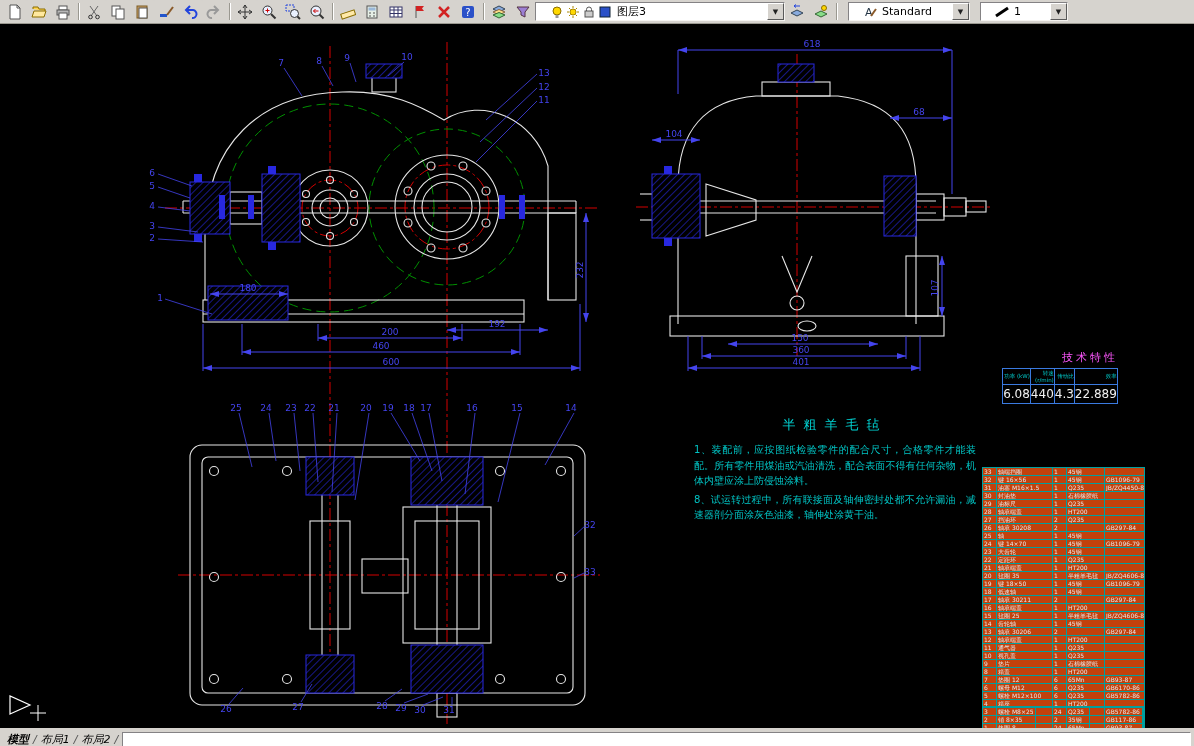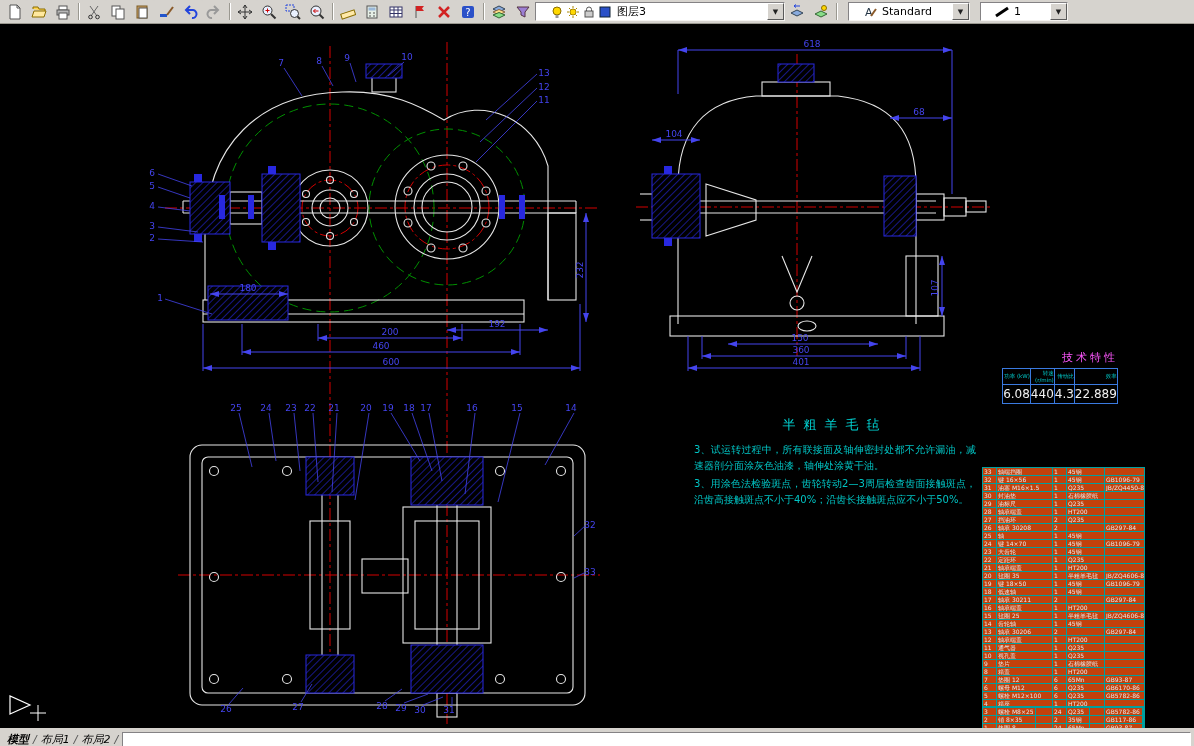--- a/index.html
+++ b/index.html
@@ -521,22 +521,22 @@
           <td>22.889</td>
         </tr>
       </tbody>
         </table>
     </div>
 
     <div class="techreq">
       <div class="tr-title">半粗羊毛毡</div>
       <div>
 
-          <div class="tr-item">3、试运转过程中，所有联接面及轴伸密封处都不允许漏油，减速器剖分面涂灰色油漆，轴伸处涂黄干油。</div>
-          <div class="tr-item">3、用涂色法检验斑点，齿轮转动2—3周后检查齿面接触斑点，沿齿高接触斑点不小于40%；沿齿长接触斑点应不小于50%。</div>
+      <div class="tr-item">1、装配前，应按图纸检验零件的配合尺寸，合格零件才能装配。所有零件用煤油或汽油清洗，配合表面不得有任何杂物，机体内壁应涂上防侵蚀涂料。</div>
+          <div class="tr-item">8、试运转过程中，所有联接面及轴伸密封处都不允许漏油，减速器剖分面涂灰色油漆，轴伸处涂黄干油。</div>
         </div>
     </div>
 
     <table class="bom">
       <colgroup>
           <col style="width:14px">
           <col style="width:56px">
           <col style="width:14px">
           <col style="width:38px">
           <col style="width:40px">

